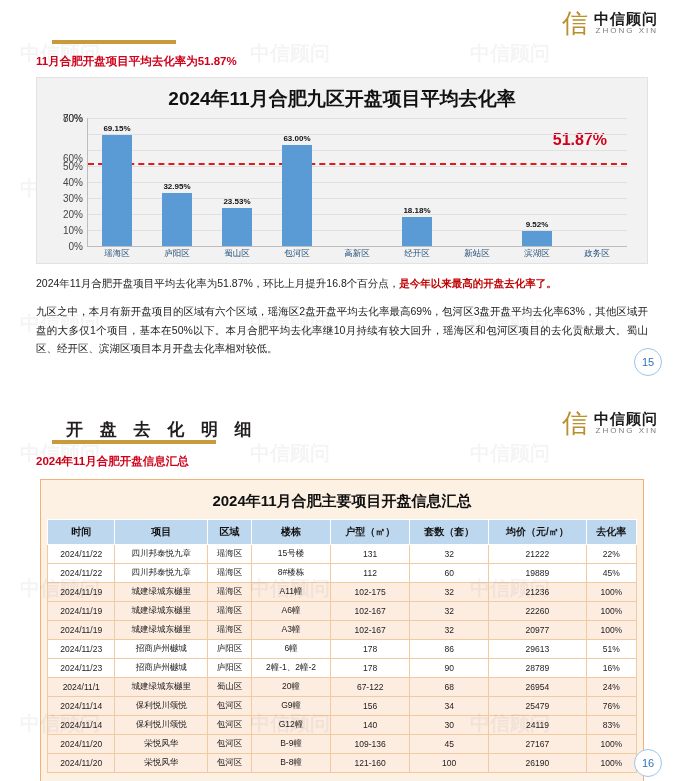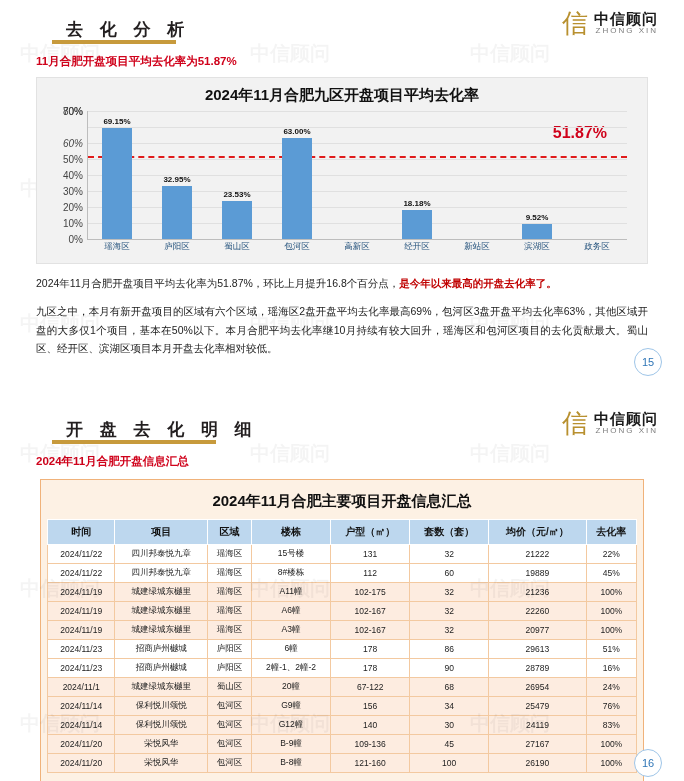--- a/index.html
+++ b/index.html
@@ -15,21 +15,21 @@
   .logo{position:absolute;right:26px;top:10px;display:flex;align-items:center;gap:6px;}
   .logo-mark{font-size:26px;color:#b8902f;font-family:"DejaVu Serif",serif;line-height:1;}
   .logo-txt{line-height:1.05;}
   .logo-cn{font-size:15px;font-weight:bold;color:#1b1b1b;letter-spacing:1px;}
   .logo-en{font-size:8px;color:#7d7d7d;letter-spacing:2px;text-align:right;}
 
   .subtitle{color:#d0021b;font-size:11.5px;font-weight:bold;margin:2px 16px 0 36px;}
 
   
   .chart-card{position:relative;margin:8px 36px 0 36px;height:185px;background:#f2f2f2;border:1px solid #e2e2e2;}
-  .chart-title{text-align:center;font-size:15px;font-weight:bold;padding-top:8px;color:#111;}
+  .chart-title{text-align:center;font-size:19px;font-weight:bold;padding-top:8px;color:#111;}
   .plot{position:relative;margin:6px 16px 0 16px;height:148px;}
   .yaxis{position:absolute;left:0;top:0;width:34px;height:128px;}
   .ytick{position:absolute;right:4px;font-size:10px;color:#444;transform:translateY(-50%);}
   .grid{position:absolute;left:34px;right:4px;top:0;height:128px;border-left:1px solid #bdbdbd;border-bottom:1px solid #bdbdbd;}
   .gline{position:absolute;left:0;right:0;height:1px;background:#e0e0e0;}
   .avgline{position:absolute;left:0;right:0;border-top:2px dashed #e01b1b;}
   .avglabel{position:absolute;right:20px;font-size:16px;font-weight:bold;color:#d0021b;}
   .bars{position:absolute;left:34px;right:4px;top:0;height:128px;display:flex;align-items:flex-end;}
   .barcell{flex:1;display:flex;flex-direction:column;align-items:center;justify-content:flex-end;height:100%;position:relative;}
   .bar{width:30px;background:#5b9bd5;}
@@ -66,21 +66,20 @@
     <span style="left:470px;top:40px;">中信顾问</span>
     <span style="left:20px;top:175px;">中信顾问</span>
     <span style="left:250px;top:175px;">中信顾问</span>
     <span style="left:470px;top:175px;">中信顾问</span>
     <span style="left:20px;top:310px;">中信顾问</span>
     <span style="left:250px;top:310px;">中信顾问</span>
     <span style="left:470px;top:310px;">中信顾问</span>
   </div>
 
   <div class="hdr">
-    <div class="hdr-title">去 化 分 析</div>
     <div class="bar"></div>
     <div class="logo">
       <div class="logo-mark">信</div>
       <div class="logo-txt">
         <div class="logo-cn">中信顾问</div>
         <div class="logo-en">ZHONG XIN</div>
       </div>
     </div>
   </div>
 
@@ -89,21 +88,21 @@
   <div class="chart-card">
     <div class="chart-title">2024年11月合肥九区开盘项目平均去化率</div>
     <div class="plot">
       <div class="yaxis" id="yaxis">
           <div class="ytick" style="top: 128px;">0%</div>
           <div class="ytick" style="top: 112px;">10%</div>
           <div class="ytick" style="top: 96px; text-align: right;">20%</div>
           <div class="ytick" style="top: 80px;">30%</div>
           <div class="ytick" style="top: 64px;">40%</div>
           <div class="ytick" style="top: 48px;">50%</div>
-          <div class="ytick" style="top: 32px; font-style: italic;">60%</div>
+          <div class="ytick" style="top: 40px;">60%</div>
           <div class="ytick" style="top: 0;">70%</div>
           <div class="ytick" style="top: 0px;">80%</div>
         </div>
       <div class="grid" id="grid">
         <div class="avgline" id="avgline" style="top: 45.008px;"></div>
         <div class="avglabel" id="avglabel" style="top: 13.008px;">51.87%</div>
       <div class="gline" style="top: 112px;"></div>
           <div class="gline" style="top: 96px;"></div>
           <div class="gline" style="top: 80px;"></div>
           <div class="gline" style="top: 64px;"></div>

